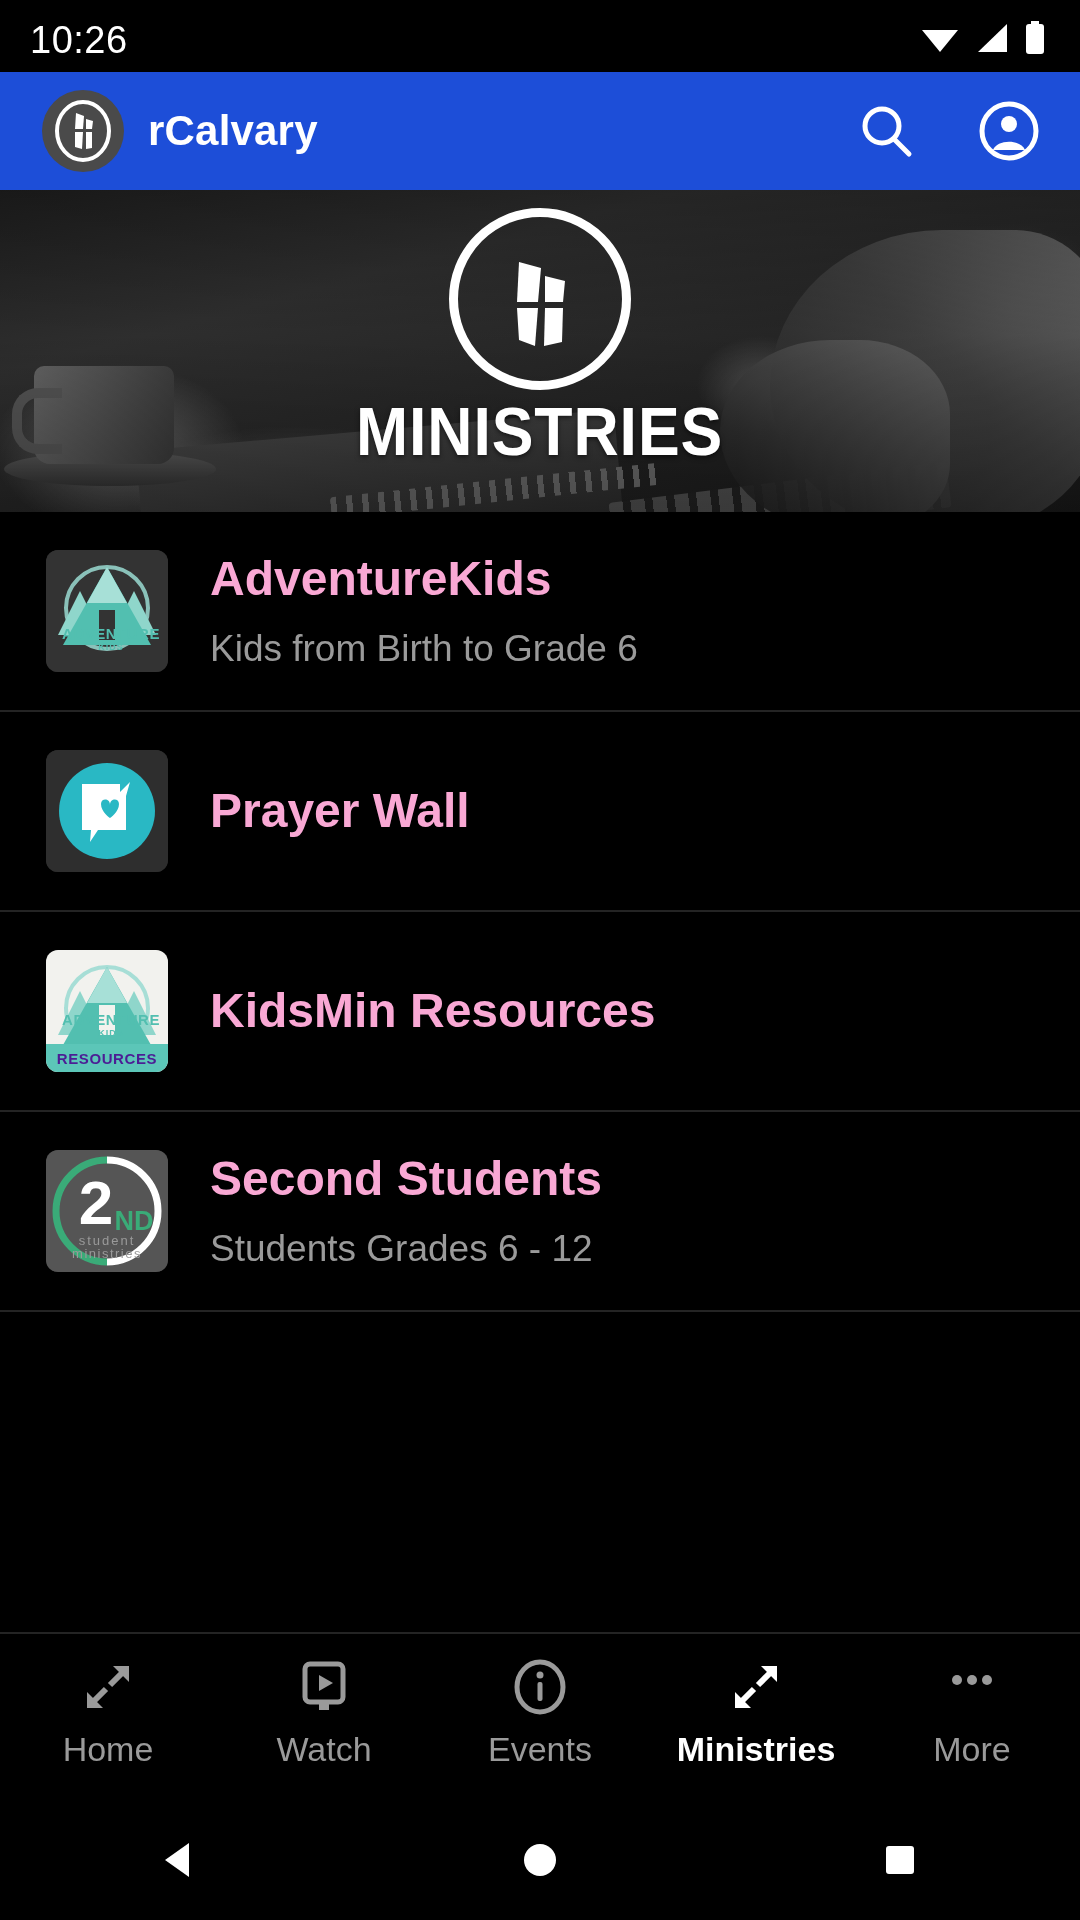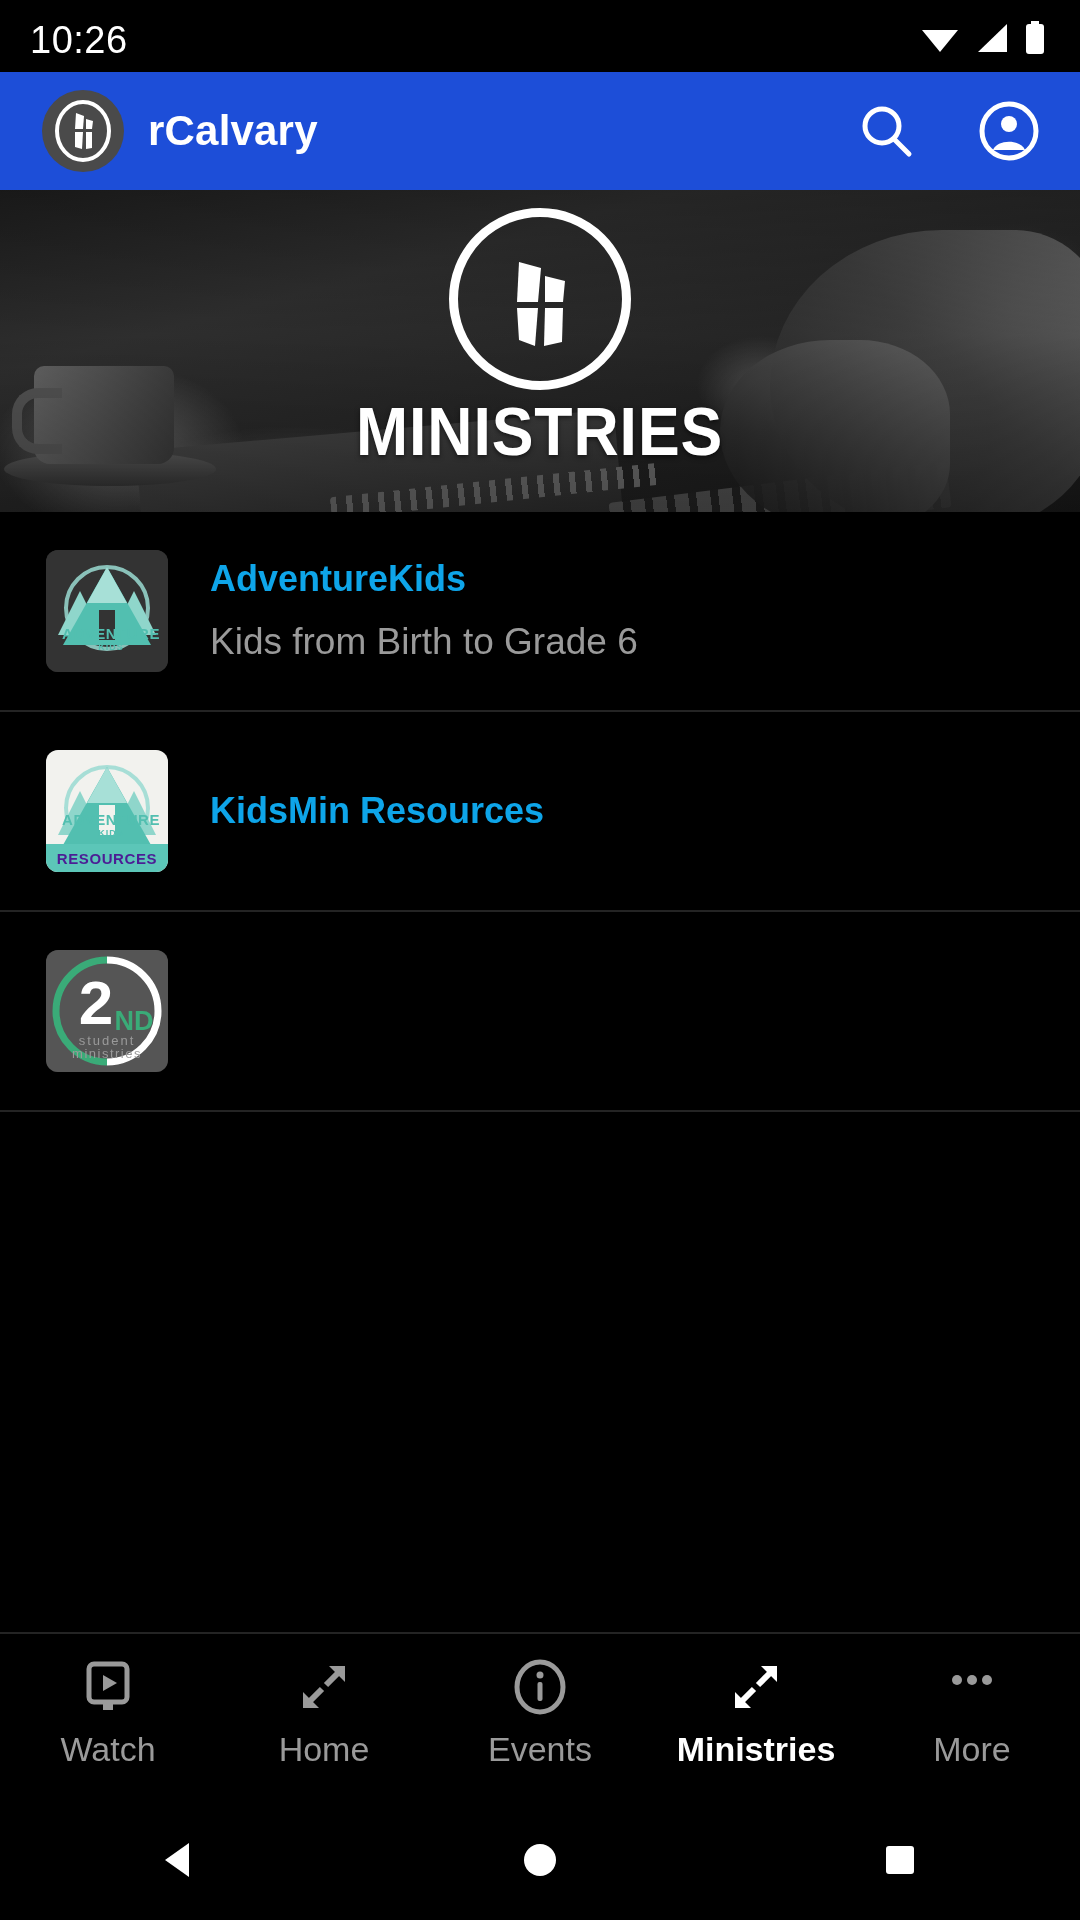--- a/index.html
+++ b/index.html
@@ -231,22 +231,22 @@
   }
   .row-text {
     margin-left: 42px;
     display: flex;
     flex-direction: column;
     justify-content: center;
     gap: 6px;
     min-width: 0;
   }
   .row-title {
-    color: #0ea5e9;
-    font-size: 36px;
+    color: #f9a8d4;
+    font-size: 48px;
     font-weight: bold;
     line-height: 1.16;
     white-space: nowrap;
   }
   .row-sub {
     color: #9a9a9a;
     font-size: 37px;
     font-weight: 400;
     line-height: 1.16;
     white-space: nowrap;
@@ -492,20 +492,33 @@
           <span>ADVENTURE</span>
           <small>KIDS</small>
         </div>
       </div>
       <div class="row-text">
         <div class="row-title">AdventureKids</div>
         <div class="row-sub">Kids from Birth to Grade 6</div>
       </div>
     </div>
 
+    <div class="ministry-row">
+      <div class="row-thumb">
+        <div class="pw-bg"></div>
+        <div class="pw-circle"></div>
+        <svg style="position:absolute;left:50%;top:50%;transform:translate(-50%,-50%)" width="66" height="70" viewBox="0 0 66 70">
+          <path d="M8 8 H46 V16 L56 6 L52 20 V54 H24 L16 66 L17 54 H8 Z" fill="#ffffff"></path>
+          <path d="M27 28 C27 22 36 22 36 29 C36 22 45 22 45 28 C45 36 36 42 36 42 C36 42 27 36 27 28 Z" fill="#29b8c4"></path>
+        </svg>
+      </div>
+      <div class="row-text">
+        <div class="row-title">Prayer Wall</div>
+      </div>
+    </div>
 
     <div class="ministry-row">
       <div class="row-thumb">
         <div class="ak-bg light"></div>
         <div class="ak-ring"></div>
         <div class="ak-side l"></div>
         <div class="ak-side r"></div>
         <div class="ak-mount"></div>
         <div class="ak-mount snow"></div>
         <div class="ak-notch" style="background:#f2f2ee;bottom:30%"></div>
@@ -525,52 +538,56 @@
         <div class="ss-bg"></div>
         <svg style="position:absolute;inset:0" width="122" height="122" viewBox="0 0 122 122">
           <path d="M61 10 A51 51 0 0 0 61 112" fill="none" stroke="#3aab78" stroke-width="7"></path>
           <path d="M61 112 A51 51 0 0 0 61 10" fill="none" stroke="#ffffff" stroke-width="7"></path>
           <text x="50" y="74" font-family="Liberation Sans, sans-serif" font-size="62" font-weight="bold" fill="#ffffff" text-anchor="middle">2</text>
           <text x="88" y="80" font-family="Liberation Sans, sans-serif" font-size="27" font-weight="bold" fill="#3aab78" text-anchor="middle">ND</text>
           <text x="61" y="95" font-family="Liberation Sans, sans-serif" font-size="13" fill="#9a9a9a" letter-spacing="2" text-anchor="middle">student</text>
           <text x="61" y="108" font-family="Liberation Sans, sans-serif" font-size="13" fill="#9a9a9a" letter-spacing="1.5" text-anchor="middle">ministries</text>
         </svg>
       </div>
+      <div class="row-text">
+        <div class="row-title">Second Students</div>
+        <div class="row-sub">Students Grades 6 - 12</div>
+      </div>
     </div>
 
   </div>
 
   <div class="bottom-nav">
-
-    <div class="nav-item">
-      <div class="nav-icon">
-        <svg width="58" height="58" viewBox="0 0 58 58">
-          <rect x="10" y="6" width="38" height="38" rx="5" fill="none" stroke="#9a9a9a" stroke-width="5"></rect>
-          <path d="M24 17 L38 25 L24 33 Z" fill="#9a9a9a"></path>
-          <rect x="24" y="44" width="10" height="8" fill="#9a9a9a"></rect>
-        </svg>
-      </div>
-      <div class="nav-label">Watch</div>
-    </div>
 
     <div class="nav-item">
       <div class="nav-icon">
         <svg width="58" height="58" viewBox="0 0 58 58">
           <path d="M50 8 L50 24 L34 8 Z" fill="#9a9a9a"></path>
           <line x1="46" y1="12" x2="31" y2="27" stroke="#9a9a9a" stroke-width="6"></line>
           <path d="M8 50 L8 34 L24 50 Z" fill="#9a9a9a"></path>
           <line x1="12" y1="46" x2="27" y2="31" stroke="#9a9a9a" stroke-width="6"></line>
         </svg>
       </div>
       <div class="nav-label">Home</div>
     </div>
 
     <div class="nav-item">
       <div class="nav-icon">
         <svg width="58" height="58" viewBox="0 0 58 58">
+          <rect x="10" y="6" width="38" height="38" rx="5" fill="none" stroke="#9a9a9a" stroke-width="5"></rect>
+          <path d="M24 17 L38 25 L24 33 Z" fill="#9a9a9a"></path>
+          <rect x="24" y="44" width="10" height="8" fill="#9a9a9a"></rect>
+        </svg>
+      </div>
+      <div class="nav-label">Watch</div>
+    </div>
+
+    <div class="nav-item">
+      <div class="nav-icon">
+        <svg width="58" height="58" viewBox="0 0 58 58">
           <ellipse cx="29" cy="29" rx="23" ry="25" fill="none" stroke="#9a9a9a" stroke-width="5"></ellipse>
           <circle cx="29" cy="17" r="3.5" fill="#9a9a9a"></circle>
           <rect x="26.5" y="24" width="5" height="19" rx="2" fill="#9a9a9a"></rect>
         </svg>
       </div>
       <div class="nav-label">Events</div>
     </div>
 
     <div class="nav-item active">
       <div class="nav-icon">

